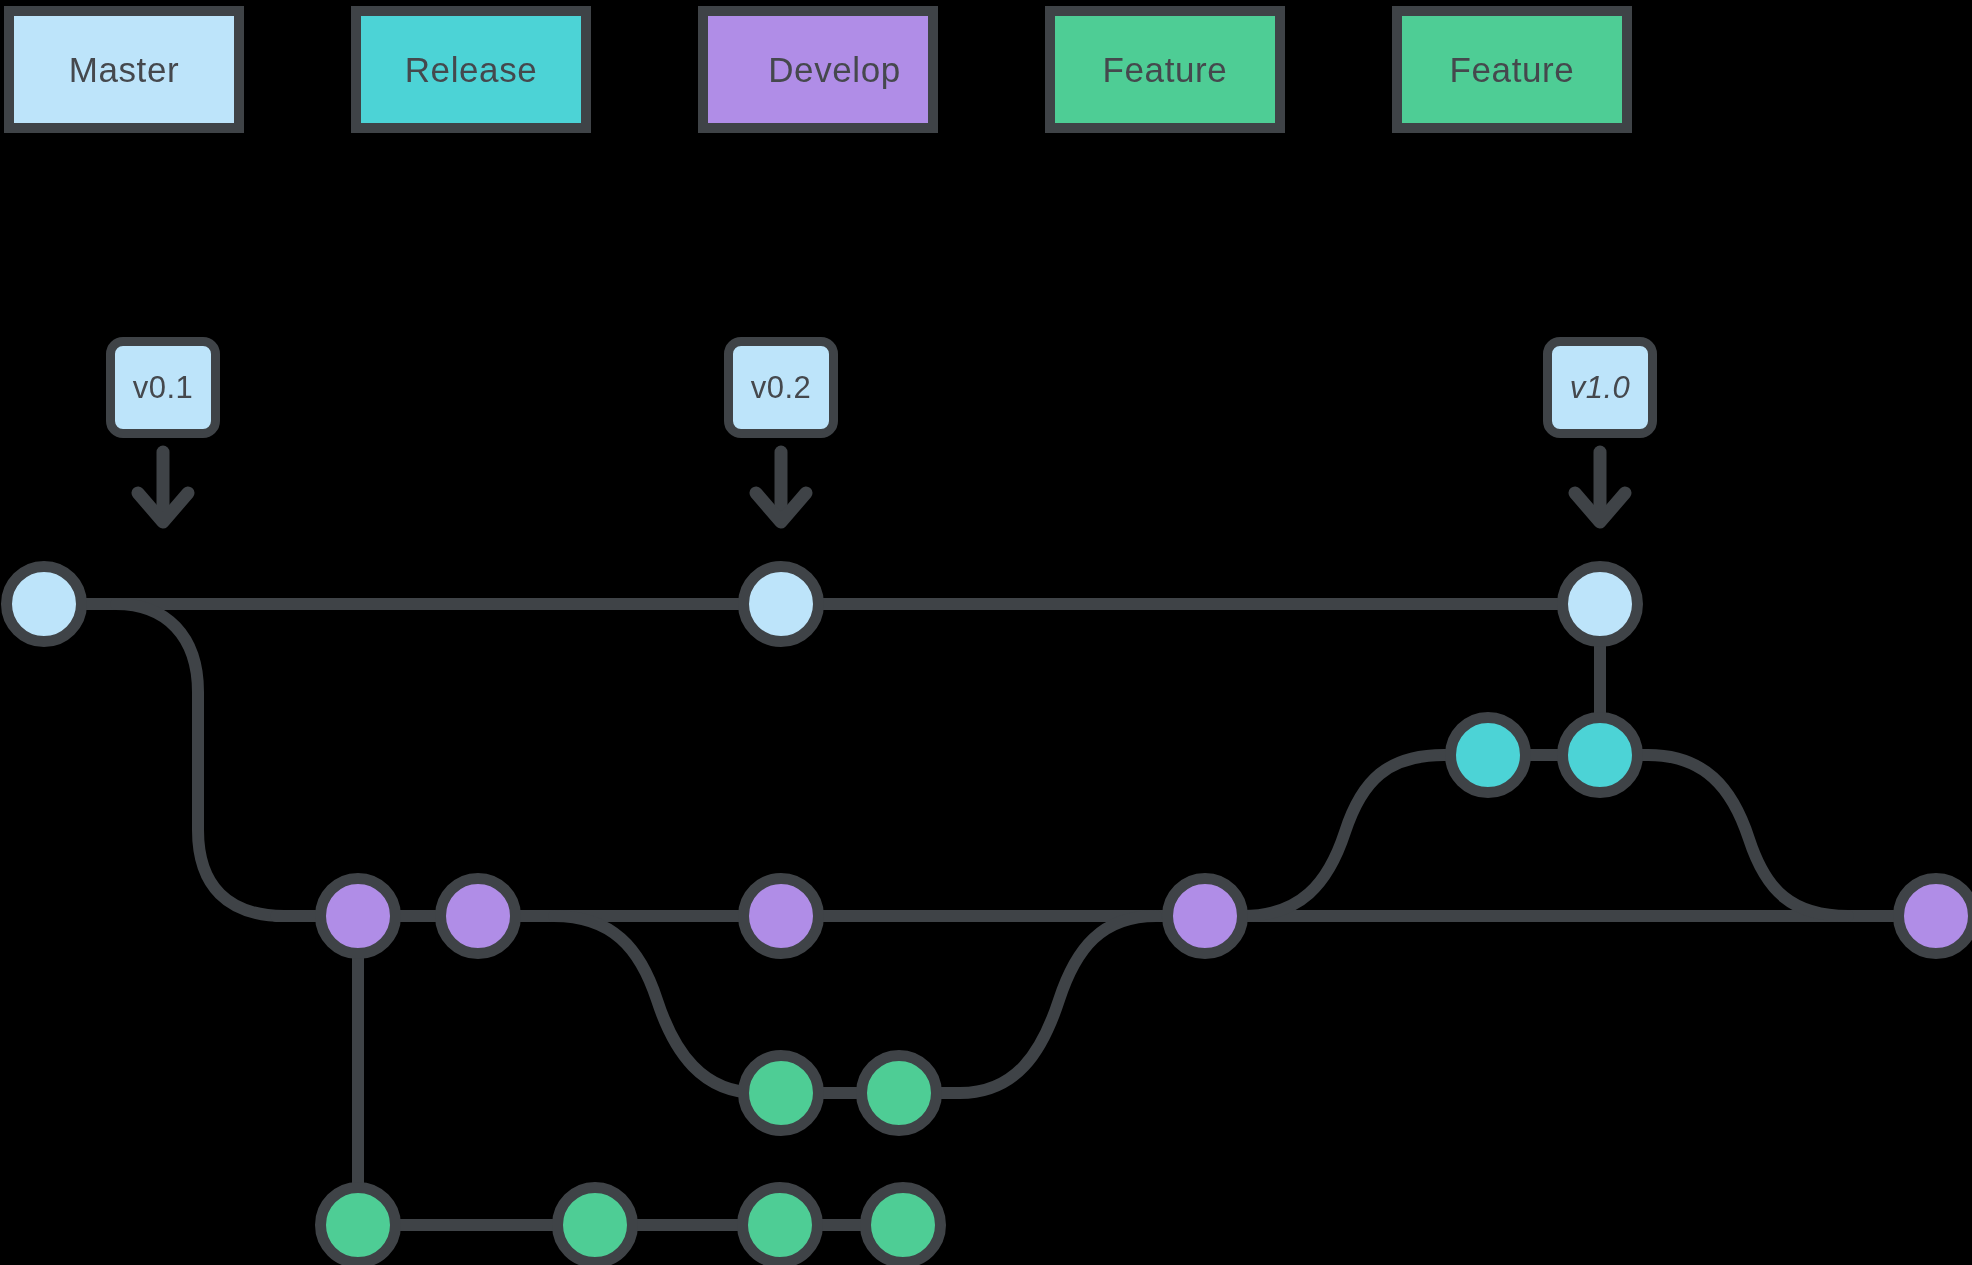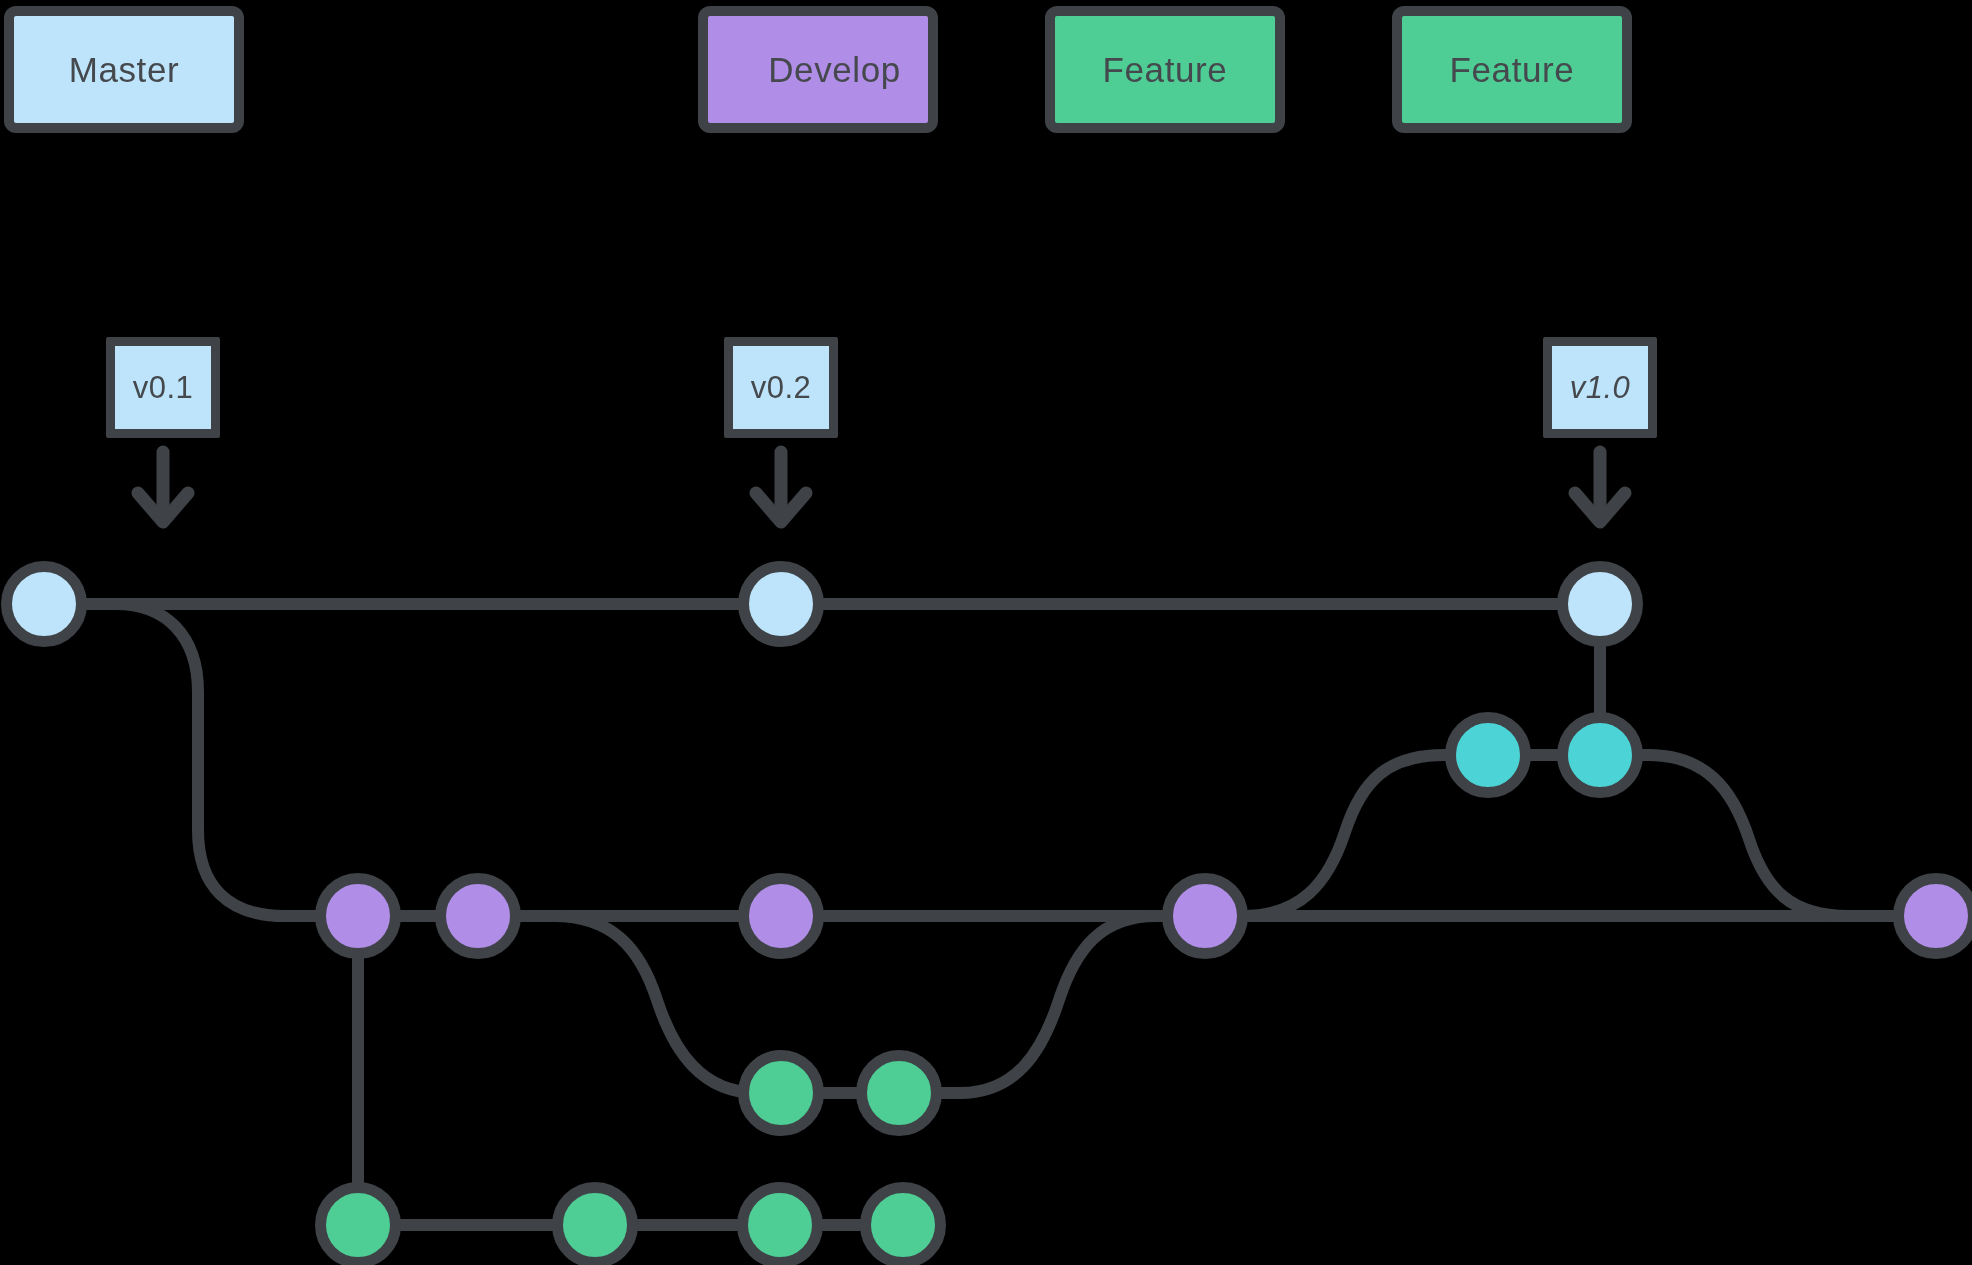--- a/index.html
+++ b/index.html
@@ -7,27 +7,27 @@
     width:1972px;height:1265px;position:relative;overflow:hidden;
     font-family:"Liberation Sans","DejaVu Sans",sans-serif;
   }
   .stage{position:absolute;inset:0;}
   svg.graph{position:absolute;left:0;top:0;width:1972px;height:1265px;display:block;}
   .branch-path{fill:none;stroke:var(--line);stroke-width:12;stroke-linecap:round;stroke-linejoin:round;}
   .arrow-path{fill:none;stroke:var(--line);stroke-width:13;stroke-linecap:round;stroke-linejoin:round;}
   .commit{stroke:var(--line);stroke-width:11;}
   .legend-box{
     position:absolute;top:6px;width:240px;height:127px;box-sizing:border-box;
-    border:10px solid var(--line);border-radius:12px;
+    border:10px solid var(--line);border-radius:0;
     display:flex;align-items:center;justify-content:center;
     font-size:35px;font-weight:500;letter-spacing:.6px;color:var(--text);
   }
   .tag{
     position:absolute;top:337px;width:114px;height:101px;box-sizing:border-box;
-    border:9px solid var(--line);border-radius:2px;background:var(--blue);
+    border:9px solid var(--line);border-radius:17px;background:var(--blue);
     display:flex;align-items:center;justify-content:center;
     font-size:31px;font-weight:500;letter-spacing:.5px;color:var(--text);
     transform:translateX(-50%);
   }
 </style>
 </head>
 <body style="background: rgb(0, 0, 0);">
 
 <div class="stage">
 
@@ -66,20 +66,23 @@
         <circle cx="358" cy="1225" r="37.5" class="commit" stroke-width="11" fill="#4ECD95"></circle>
         <circle cx="595" cy="1225" r="37.5" class="commit" stroke-width="11" fill="#4ECD95"></circle>
         <circle cx="780" cy="1225" r="37.5" class="commit" stroke-width="11" fill="#4ECD95"></circle>
         <circle cx="903" cy="1225" r="37.5" class="commit" stroke-width="11" fill="#4ECD95"></circle>
       </g>
   </svg>
 
   <div class="legend-box" style="left: 4px; background-color: rgb(189, 228, 250);">
     <span>Master</span>
   </div>
+  <div class="legend-box" style="left: 351px; background-color: rgb(76, 211, 214);">
+    <span>Release</span>
+  </div>
   <div class="legend-box" style="left: 698px; background-color: rgb(176, 141, 231); padding-left: 33px;">
     <span>Develop</span>
   </div>
   <div class="legend-box" style="left: 1045px; background-color: rgb(78, 205, 149);">
     <span>Feature</span>
   </div>
   <div class="legend-box" style="left: 1392px; background-color: rgb(78, 205, 149);">
     <span>Feature</span>
   </div>
 

